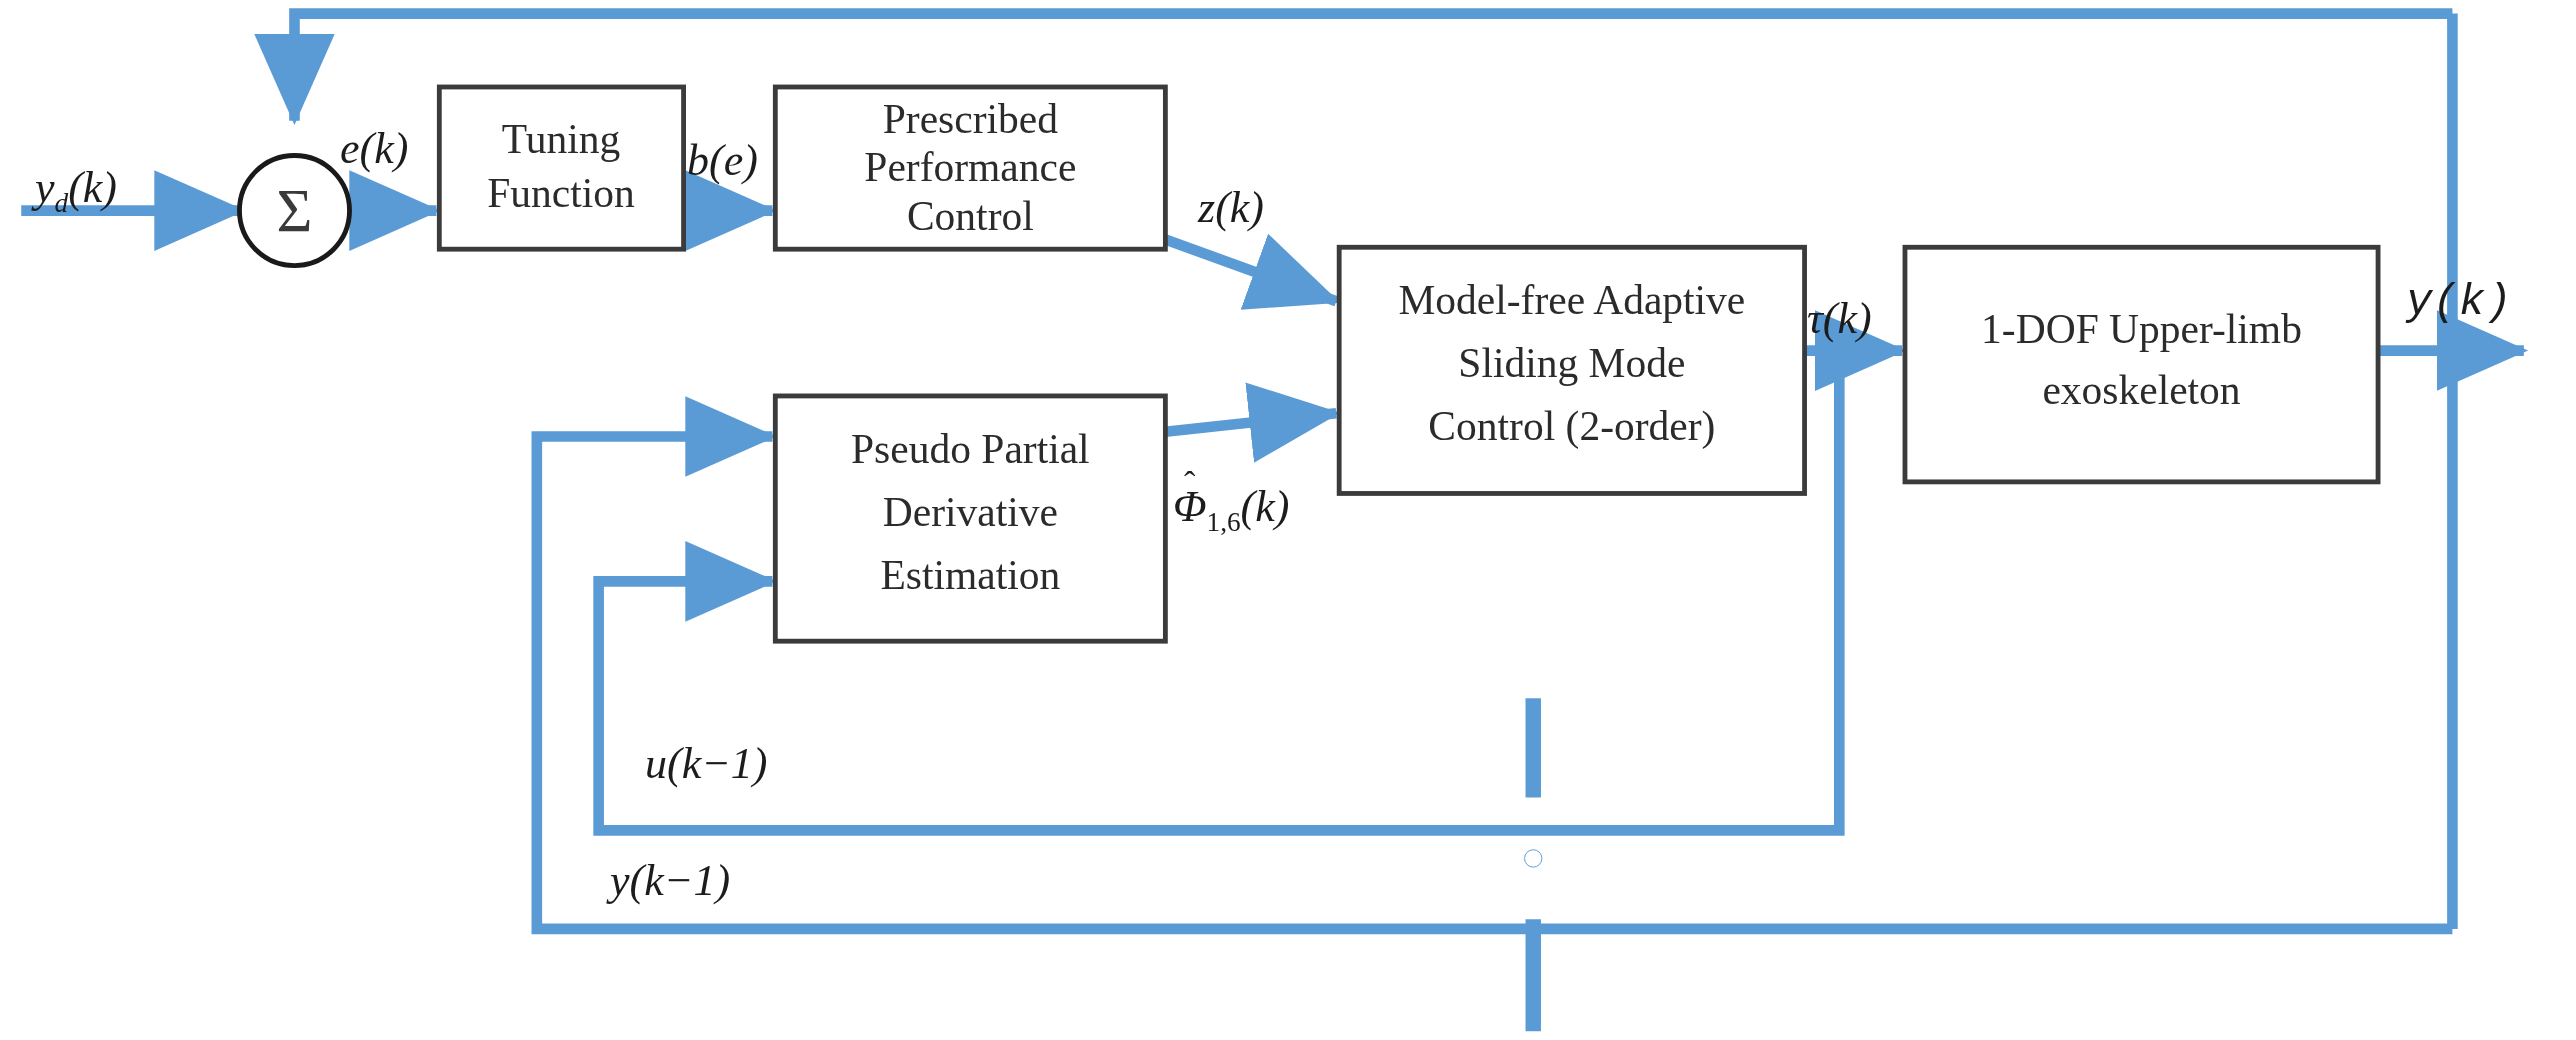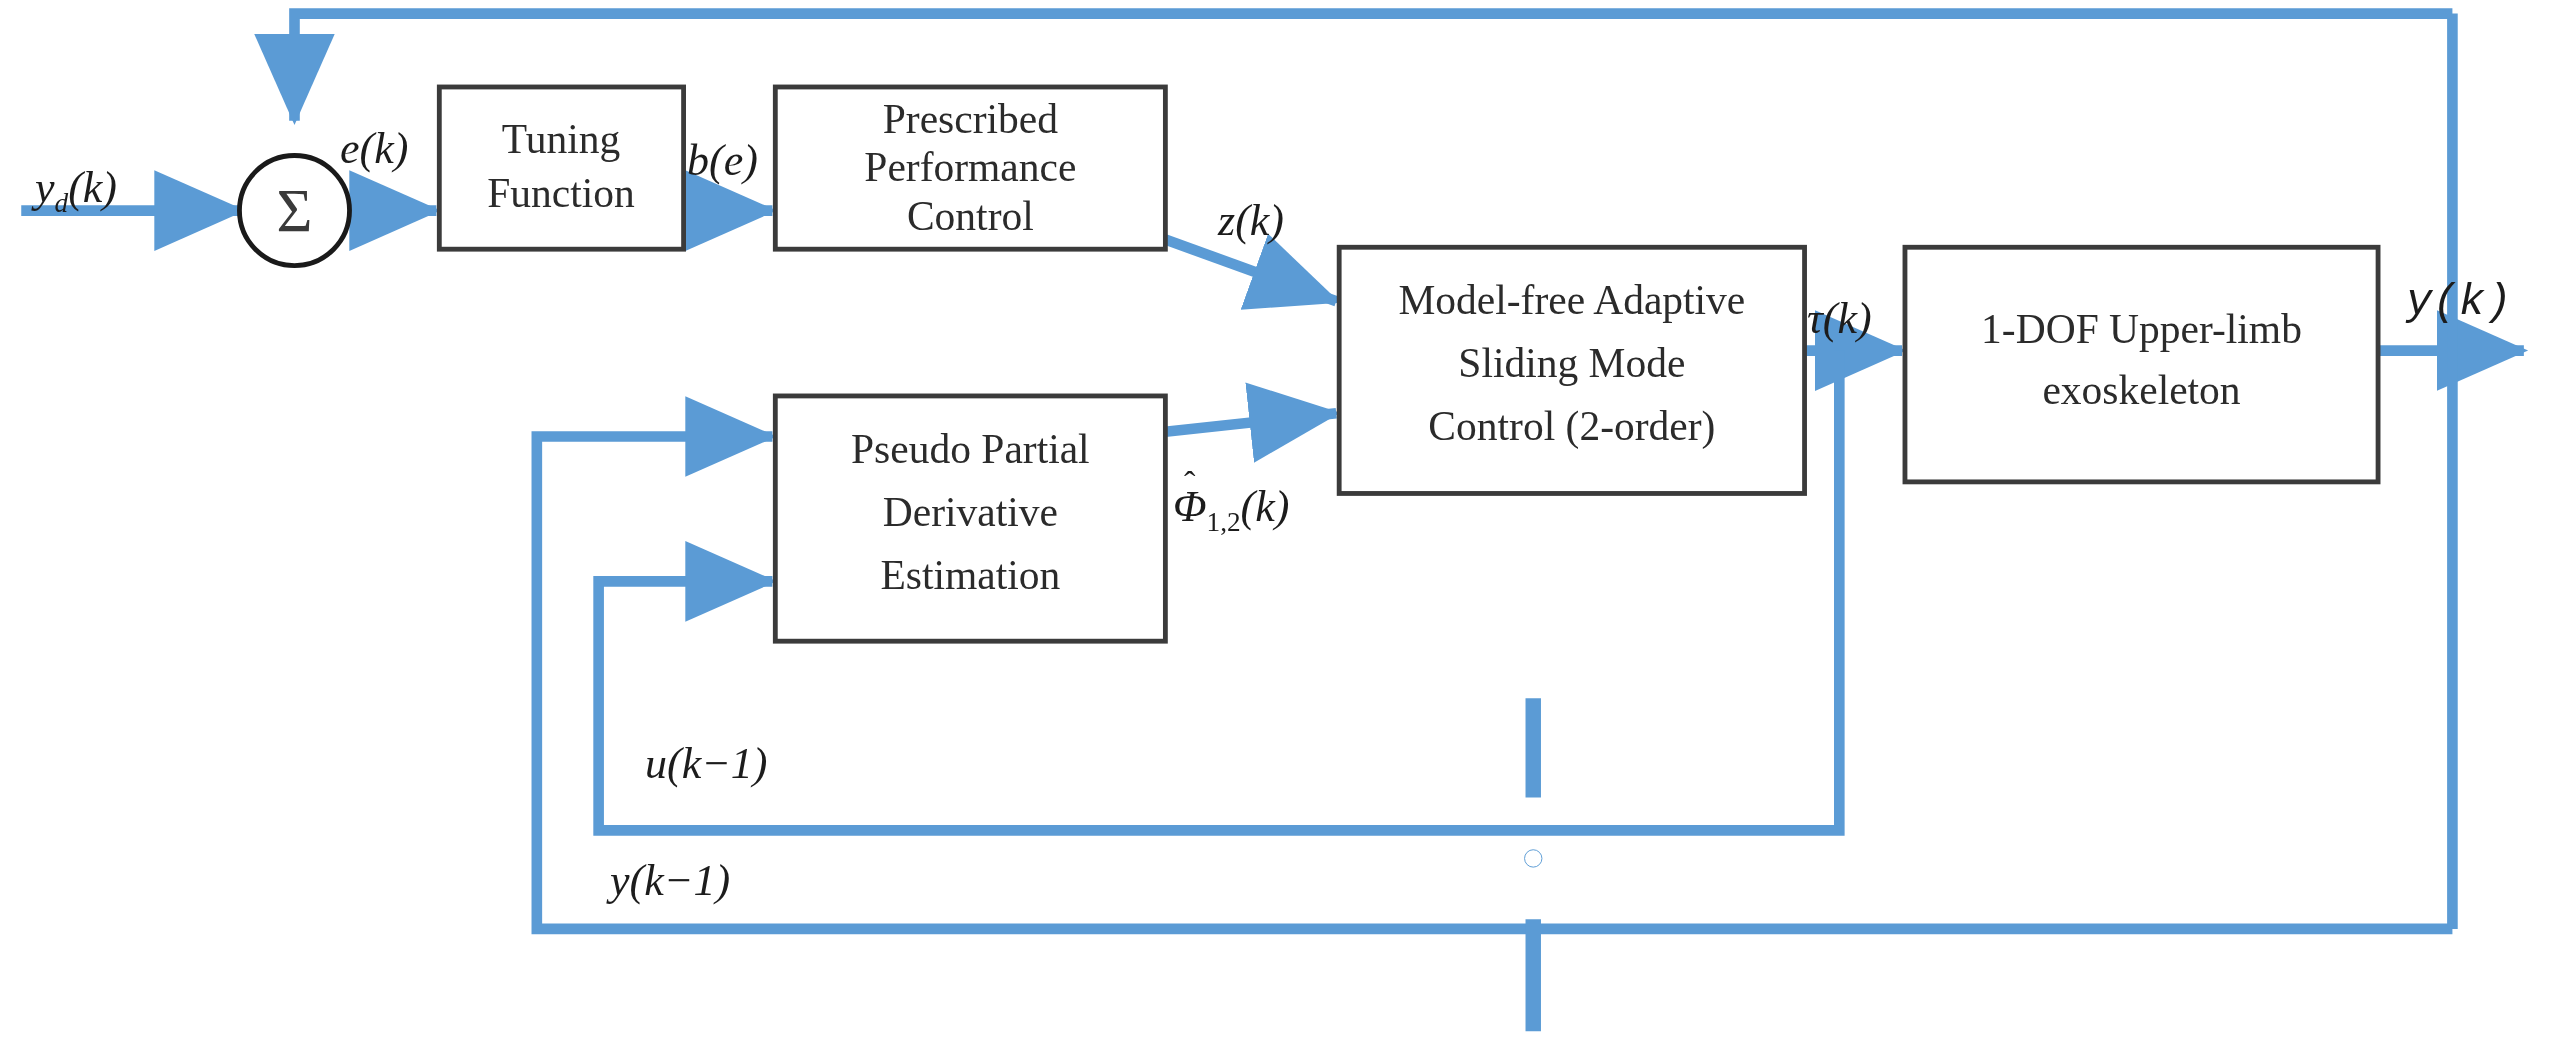--- a/index.html
+++ b/index.html
@@ -160,30 +160,30 @@
   </div>
 
   <div class="lbl-html" style="left:340px; top:127px;">
     <span>e</span><span>(k)</span>
   </div>
 
   <div class="lbl-html" style="left:687px; top:118px;margin-top:21px;">
     <span>b</span><span>(e)</span>
   </div>
 
-  <div class="lbl-html" style="left:1198px; top:199px;margin-left:20px;">
+  <div class="lbl-html" style="left:1198px; top:186px;">
     <span>z</span><span>(k)</span>
   </div>
 
   <div class="lbl-html" style="left:1807px; top:282px;margin-top:15px;">
     <span>τ</span><span>(k)</span>
   </div>
 
   <div class="lbl-html" style="left:1173px; top:485px;">
-    <span class="hatwrap"><span class="hat">ˆ</span><span>Φ</span></span><sub class="rm">1,2</sub><span>(k)</span>
+    <span class="hatwrap"><span class="hat">ˆ</span><span>Φ</span></span><sub class="rm">1,6</sub><span>(k)</span>
   </div>
 
   <div class="lbl-html" style="left:2406px; top:280px;font-family:Liberation Mono, monospace;">
     <span>y</span><span>(k)</span>
   </div>
 
   <div class="lbl-html" style="left:645px; top:742px;">
     <span>u</span><span>(k−1)</span>
   </div>
 

